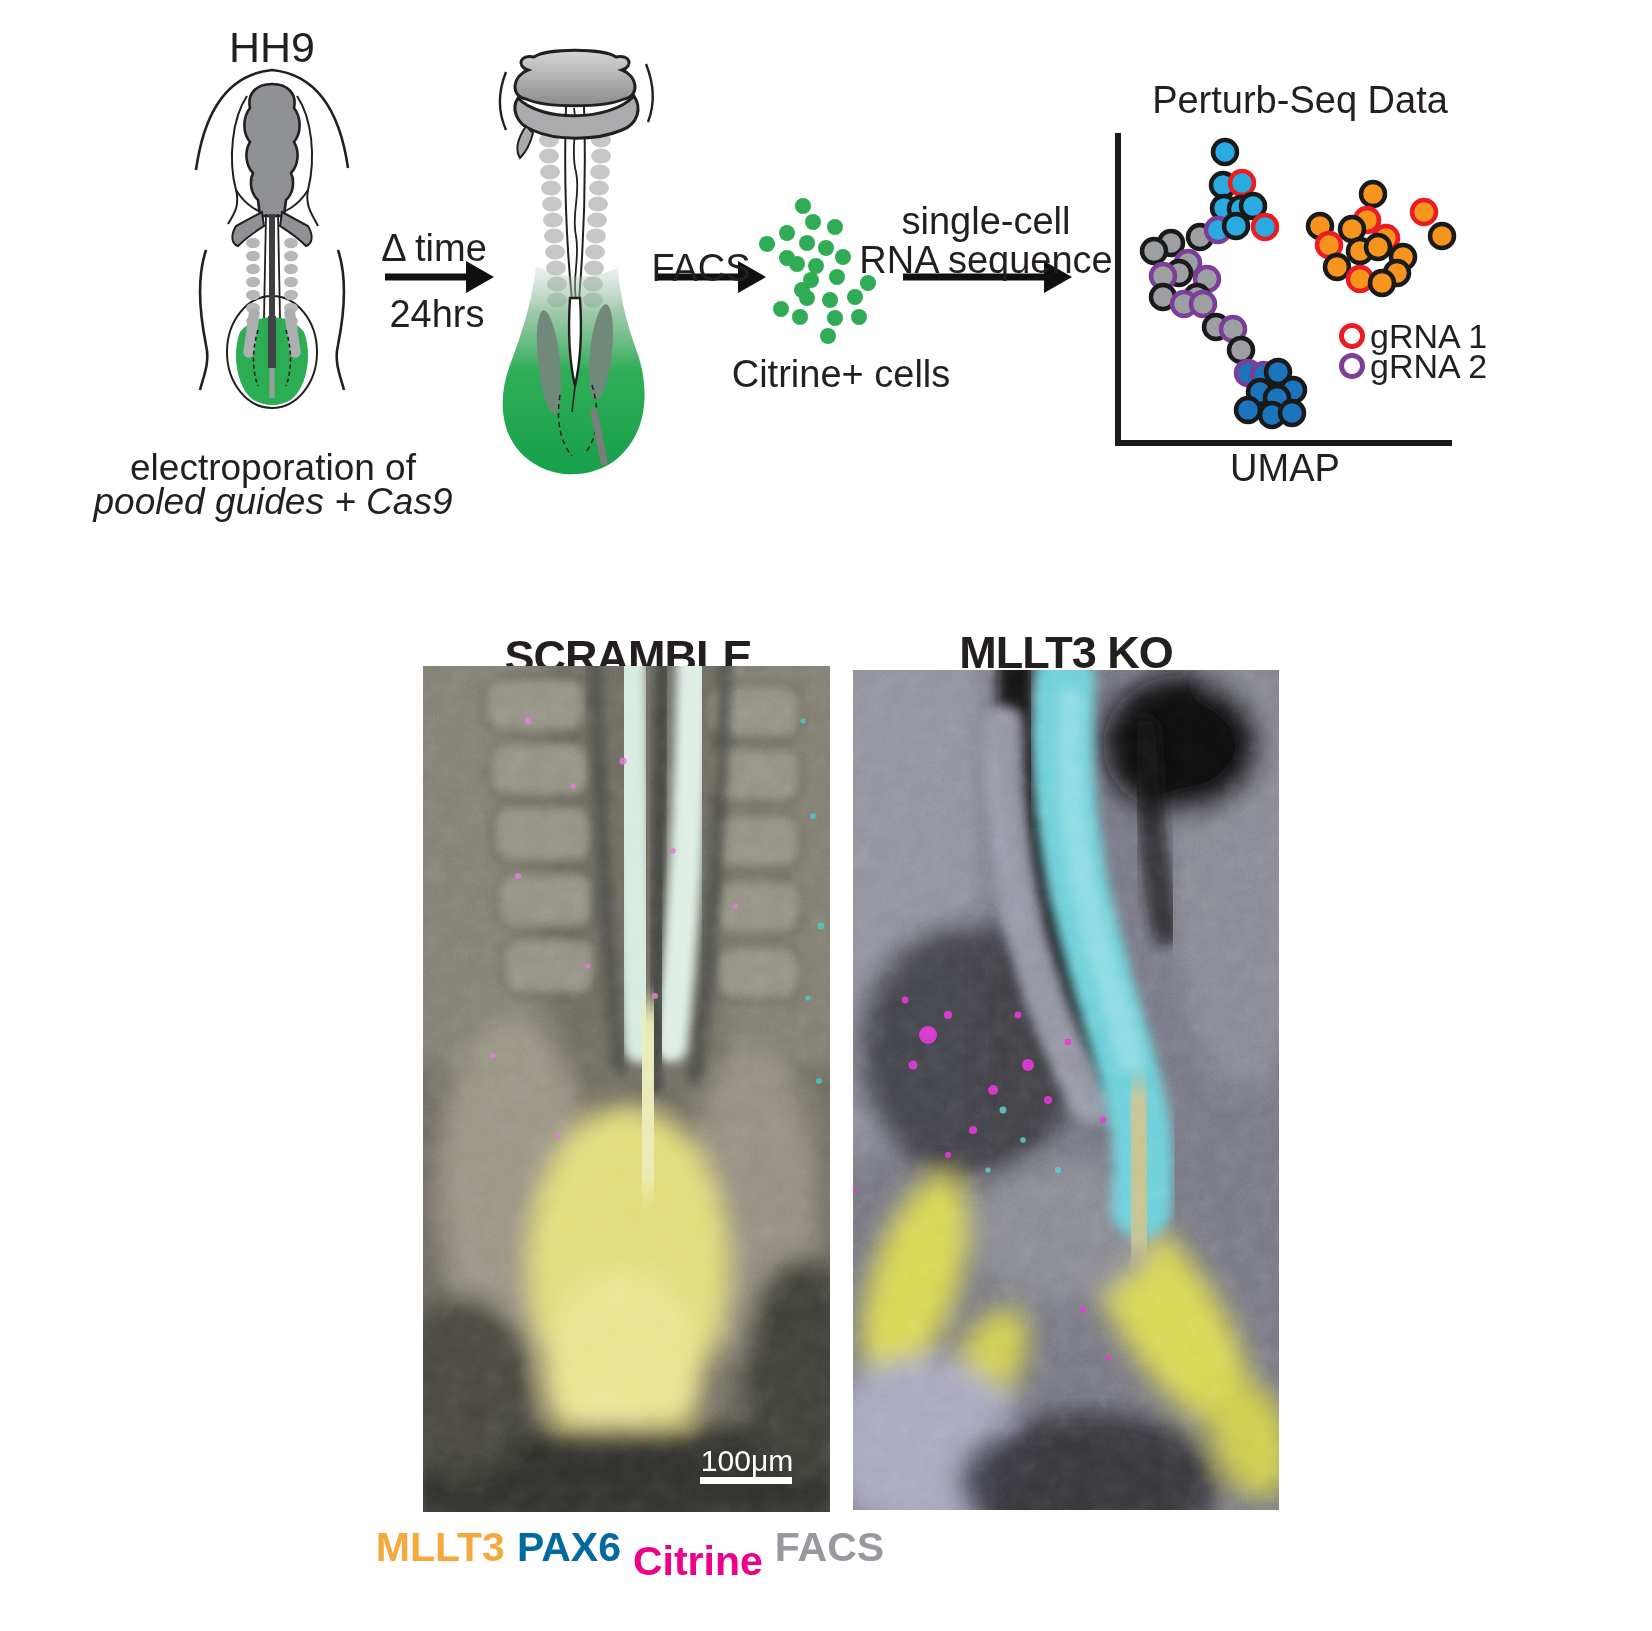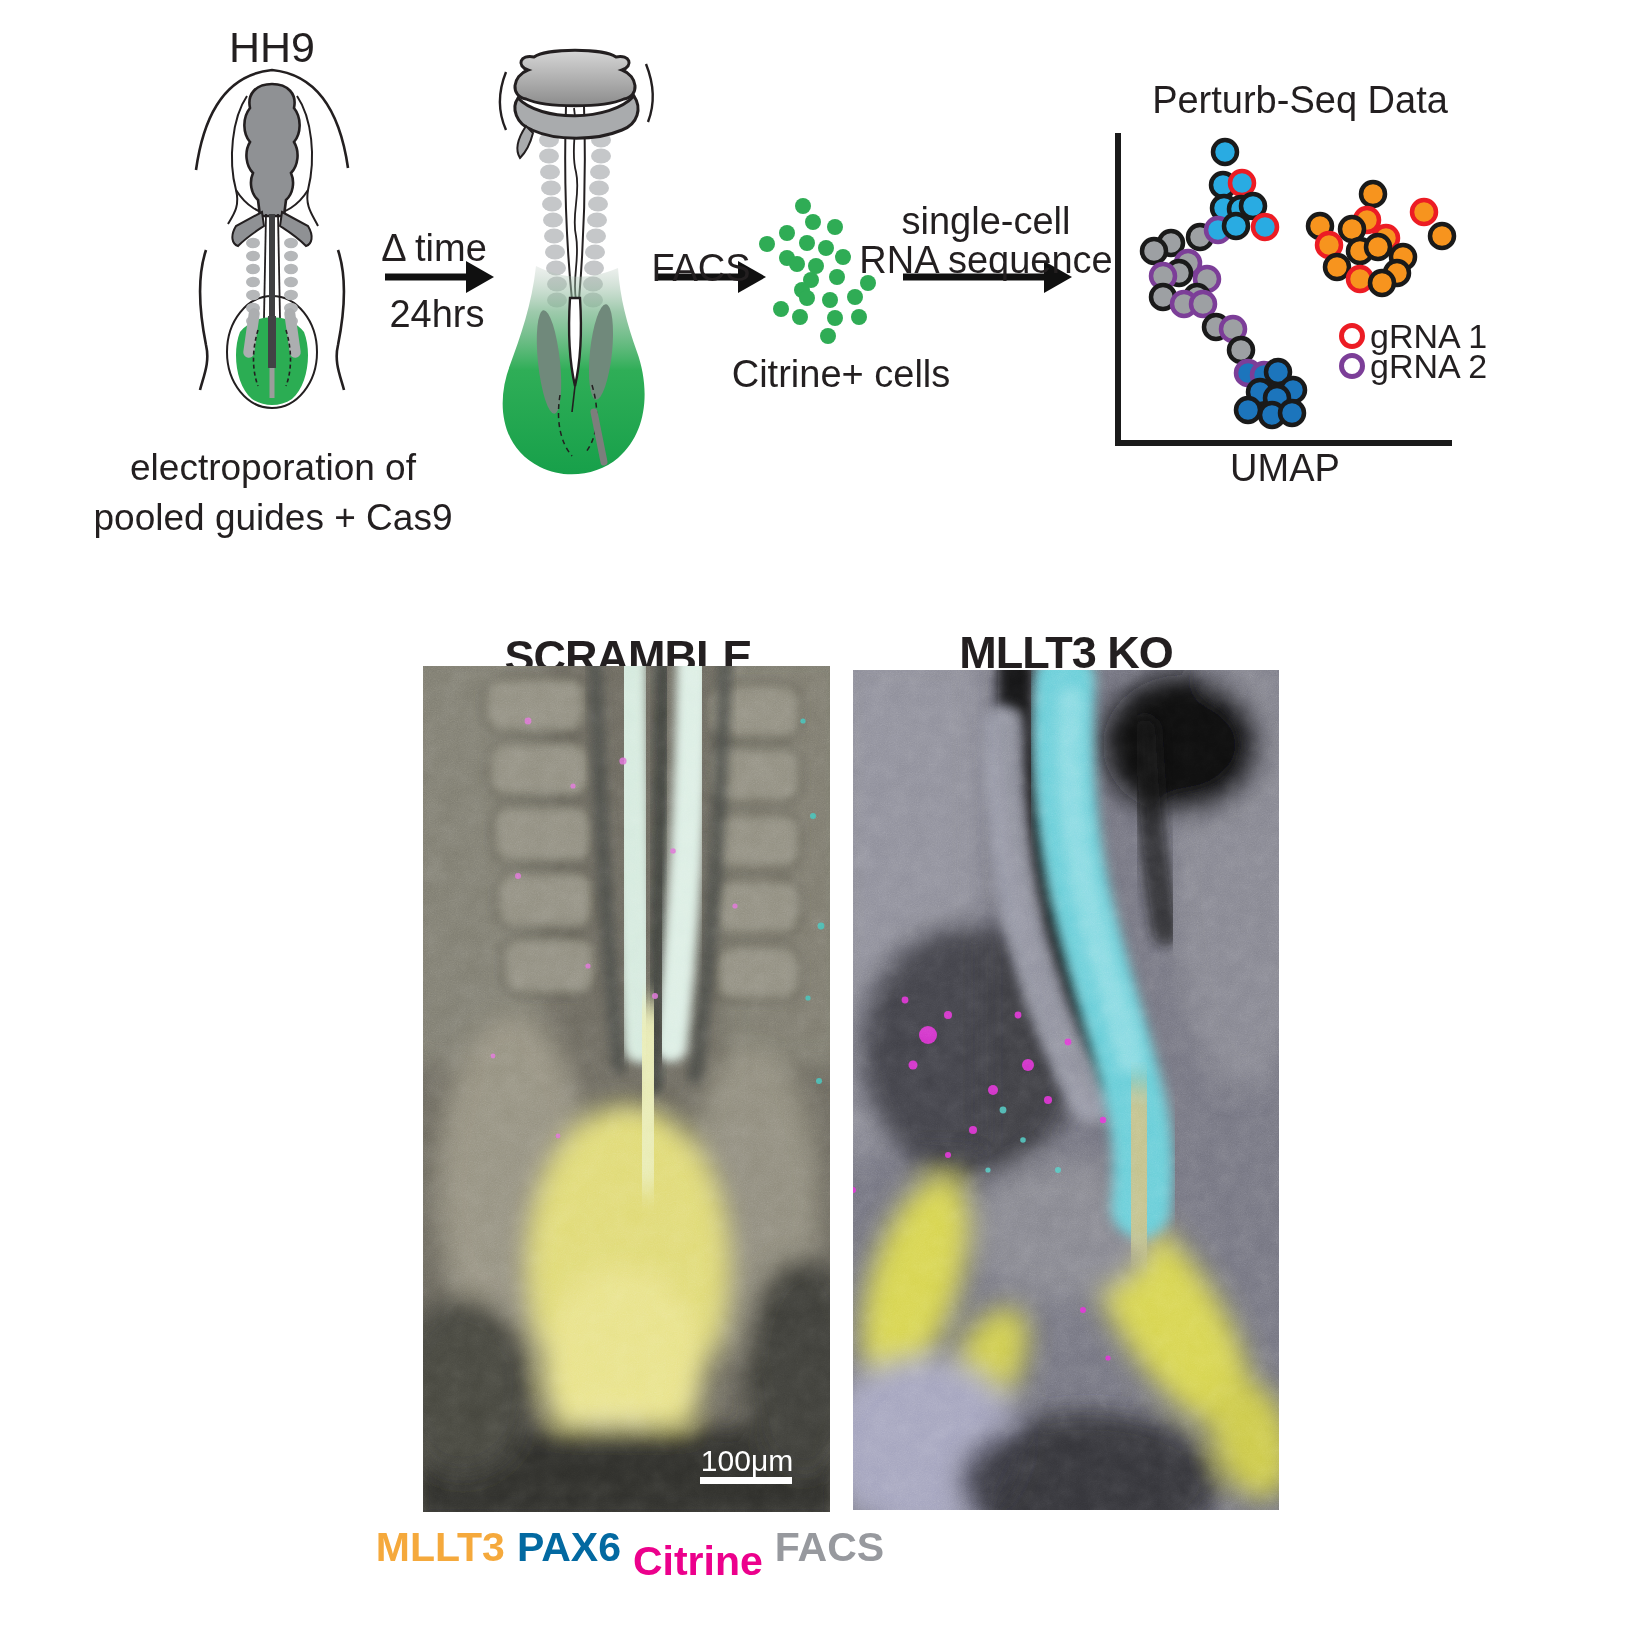--- a/index.html
+++ b/index.html
@@ -233,21 +233,21 @@
           <circle cx="1397" cy="273" r="12" fill="#F7941E" stroke="#1A1A1A" stroke-width="4.5"></circle>
           <circle cx="1382" cy="283" r="12" fill="#F7941E" stroke="#1A1A1A" stroke-width="4.5"></circle>
         </g>
       <circle cx="1352" cy="336" r="10.5" fill="none" stroke-width="5" stroke="#EC1C24"></circle>
       <circle cx="1352" cy="366" r="10.5" fill="none" stroke-width="5" stroke="#7C3E98"></circle>
     </g>
   </svg>
 
   <div class="lbl ctr f42" style="left:272px;top:24px;">HH9</div>
   <div class="lbl ctr f36" style="left:273px;top:448px;">electroporation of</div>
-  <div class="lbl ctr f36" style="left:273px;top:498px;">pooled guides + Cas9</div>
+  <div class="lbl ctr f36" style="left:273px;top:482px;font-style:italic;">pooled guides + Cas9</div>
   <div class="lbl ctr f38" style="left:434px;top:228px;">Δ time</div>
   <div class="lbl ctr f38" style="left:437px;top:294px;">24hrs</div>
   <div class="lbl ctr f38" style="left:701px;top:212px;margin-top:36px;">FACS</div>
   <div class="lbl ctr f38" style="left:986px;top:201px;">single-cell</div>
   <div class="lbl ctr f38" style="left:986px;top:240px;">RNA sequence</div>
   <div class="lbl ctr f38" style="left:841px;top:354px;">Citrine+ cells</div>
   <div class="lbl ctr f38" style="left:1300px;top:80px;">Perturb-Seq Data</div>
   <div class="lbl ctr f38" style="left:1285px;top:448px;">UMAP</div>
   <div class="lbl f34" style="left:1370px;top:318px;">gRNA 1</div>
   <div class="lbl f34" style="left:1370px;top:348px;">gRNA 2</div>

